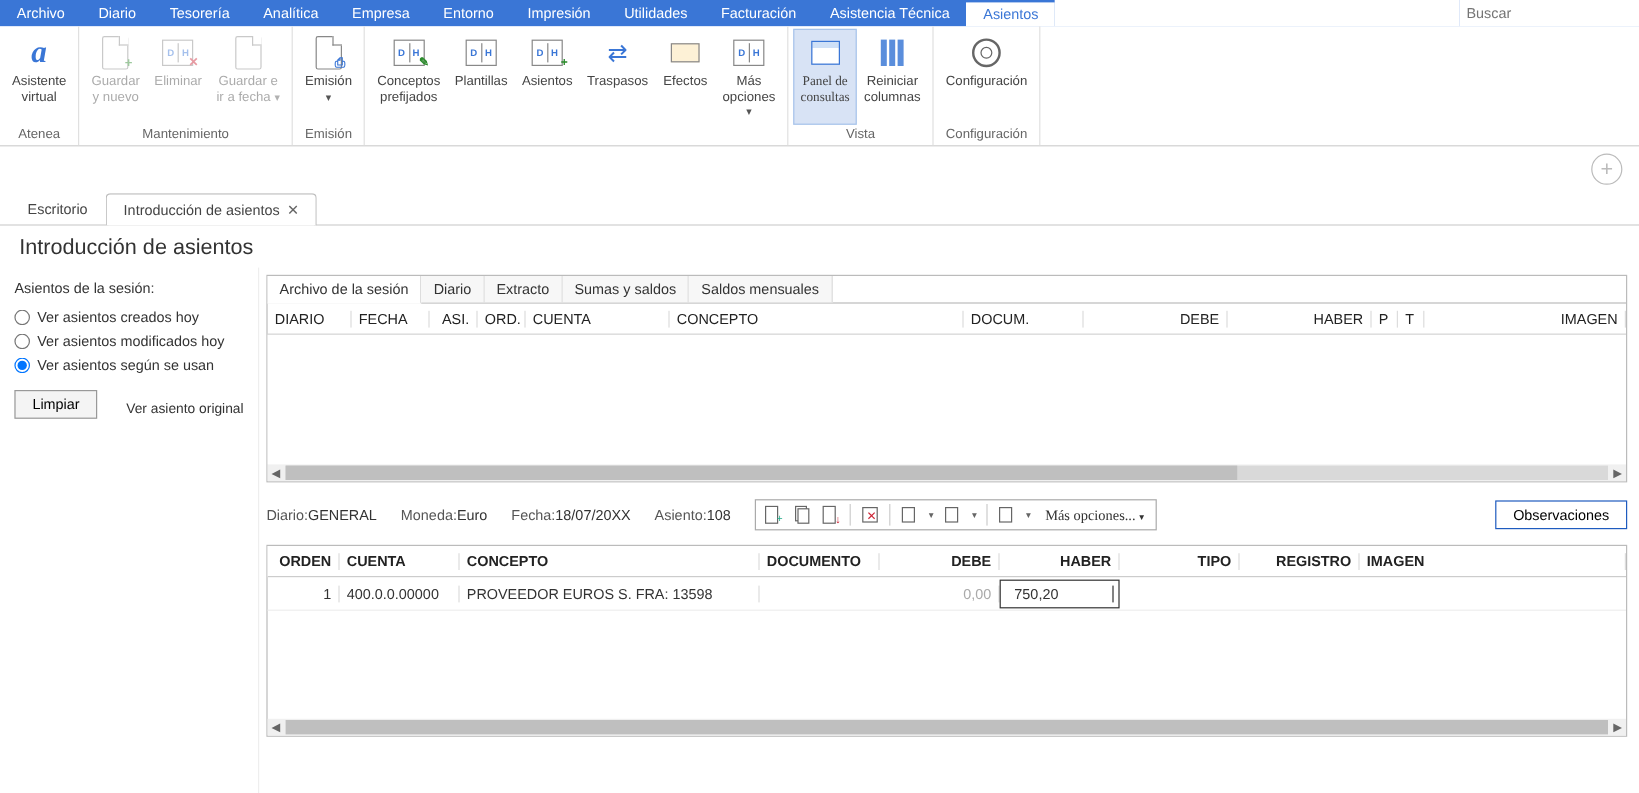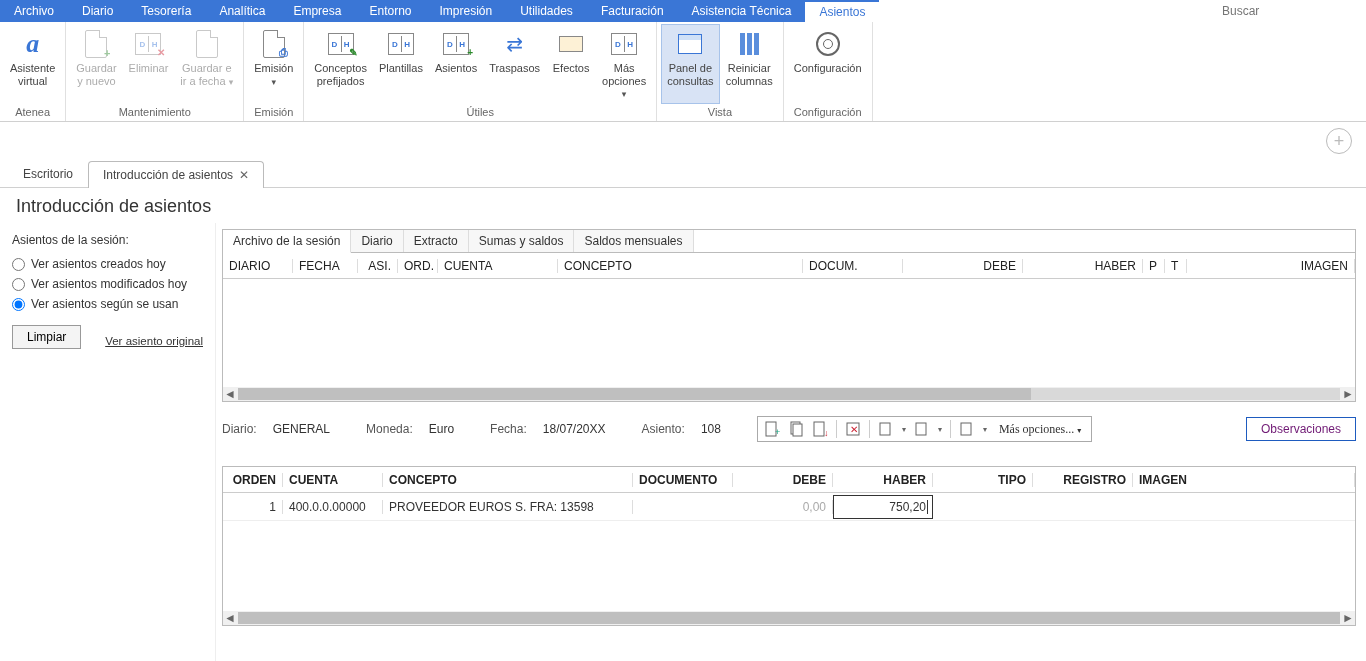--- a/index.html
+++ b/index.html
@@ -13,21 +13,21 @@
 .menubar .search-box { background: #fff; display: flex; align-items: center; padding: 0 6px; width: 150px; }
 .menubar .search-box input { border: none; outline: none; font-size: 12px; width: 100%; color: #666; }
 
 
 .ribbon { background: #fff; border-bottom: 1px solid #d0d0d0; height: 100px; display: flex; }
 .ribbon-group { border-right: 1px solid #e0e0e0; display: flex; flex-direction: column; padding: 2px 4px 0; }
 .ribbon-group-buttons { display: flex; flex: 1; }
 .ribbon-group-label { text-align: center; font-size: 11px; color: #666; padding: 2px 0 3px; }
 .ribbon-btn { display: flex; flex-direction: column; align-items: center; justify-content: flex-start; padding: 4px 6px 0; min-width: 50px; cursor: pointer; }
 .ribbon-btn.disabled { opacity: 0.45; cursor: default; }
-.ribbon-btn.active { background: #d8e3f5; border: 1px solid #a7c3ea; padding: 3px 5px 0; }
+.ribbon-btn.active { background: #d8e3f5; border: 1px solid #a7c3ea; padding: 3px 5px 0; font-family: Liberation Serif, serif; }
 .ribbon-btn .icon { width: 32px; height: 32px; display: flex; align-items: center; justify-content: center; margin-bottom: 2px; }
 .ribbon-btn .label { font-size: 11px; text-align: center; line-height: 1.15; color: #444; }
 .ribbon-btn .label .arrow { font-size: 9px; color: #555; }
 
 .icon-a { color: #3a76d6; font-size: 26px; font-style: italic; font-weight: bold; font-family: Georgia, serif; }
 .icon-doc { width: 22px; height: 28px; border: 1.5px solid #888; border-radius: 2px; position: relative; background: #fff; }
 .icon-doc::before { content: ""; position: absolute; top: -1px; right: -1px; width: 7px; height: 7px; background: #fff; border-left: 1.5px solid #888; border-bottom: 1.5px solid #888; }
 .icon-badge { position: absolute; bottom: -2px; right: -4px; font-size: 11px; font-weight: bold; }
 .icon-dh { width: 26px; height: 22px; border: 1.5px solid #888; display: flex; align-items: center; justify-content: center; font-size: 8px; font-weight: bold; color: #3a76d6; position: relative; }
 .icon-dh::after { content: ""; position: absolute; top: 2px; bottom: 2px; left: 50%; width: 1px; background: #888; }
@@ -45,57 +45,57 @@
 .tab.active { background: #fff; border-color: #bbb; position: relative; top: 1px; }
 .tab .close { margin-left: 6px; color: #666; }
 
 
 .content { display: flex; height: calc(661px - 22px - 100px - 38px - 28px); }
 .sidebar { width: 216px; padding: 10px 12px; border-right: 1px solid #eee; }
 .page-title { font-size: 18px; color: #333; margin: 8px 0 6px 16px; }
 .sidebar h4 { font-size: 12px; font-weight: normal; color: #333; margin-bottom: 10px; }
 .radio-row { display: flex; align-items: center; gap: 6px; margin: 6px 0; font-size: 12px; }
 .btn-small { border: 1px solid #999; background: #f4f4f4; padding: 4px 14px; font-size: 12px; cursor: pointer; margin-top: 8px; }
-.link-small { font-size: 11.5px; color: #333; text-decoration: underline; float: right; margin-top: 18px; cursor: pointer; }
+.link-small { font-size: 11.5px; color: #333; float: right; margin-top: 18px; cursor: pointer; }
 
 .main { flex: 1; padding: 6px 10px 0 6px; display: flex; flex-direction: column; }
 
 
 .panel { border: 1px solid #bbb; display: flex; flex-direction: column; }
 .panel-tabs { display: flex; border-bottom: 1px solid #bbb; }
 .panel-tab { padding: 4px 10px; font-size: 12px; border-right: 1px solid #ddd; cursor: pointer; background: #f7f7f7; }
 .panel-tab.active { background: #fff; font-weight: normal; border-bottom: 1px solid #fff; margin-bottom: -1px; }
 .grid-head { display: flex; border-bottom: 1px solid #ccc; height: 26px; align-items: center; }
 .grid-head .col { border-right: 1px solid #ddd; padding: 0 6px; font-size: 12px; color: #222; }
 .grid-body { height: 108px; background: #fff; }
 .scrollbar { background: #f0f0f0; height: 14px; display: flex; align-items: center; }
 .scrollbar .arrow { width: 14px; text-align: center; color: #666; cursor: pointer; }
 .scrollbar .track { flex: 1; height: 12px; background: #d9d9d9; margin: 0 1px; }
 .scrollbar .thumb { height: 12px; background: #bfbfbf; }
 
 
-.infobar { display: flex; align-items: center; gap: 16px; margin: 14px 0 22px; }
+.infobar { display: flex; align-items: center; gap: 0; margin: 14px 0 10px; }
 .infobar .lab { color: #555; }
 .infobar .val { font-weight: normal; margin-right: 20px; }
 .toolbar-small { border: 1px solid #aaa; height: 26px; display: flex; align-items: center; padding: 0 6px; gap: 8px; }
 .toolbar-small .ticon { width: 16px; height: 16px; cursor: pointer; display: inline-flex; }
 .toolbar-small .sep { width: 1px; height: 18px; background: #ccc; }
 .toolbar-small .more { font-size: 12px; color: #333; cursor: pointer; padding: 0 4px; font-family: Liberation Serif, serif; }
-.btn-outline { border: 1px solid #1e5bbf; color: #701a75; background: #fff; padding: 4px 14px; font-size: 12px; cursor: pointer; margin-left: auto; }
+.btn-outline { border: 1px solid #1e5bbf; color: #000000; background: #fff; padding: 4px 14px; font-size: 12px; cursor: pointer; margin-left: auto; }
 
 
 .entry-grid { border: 1px solid #bbb; margin-top: 2px; }
 .entry-head { display: flex; background: #fff; border-bottom: 1px solid #ccc; height: 26px; align-items: center; }
 .entry-head .col, .entry-row .cell { border-right: 1px solid #ddd; padding: 0 6px; font-size: 12px; }
 .entry-head .col { font-weight: bold; color: #222; }
 .entry-row { display: flex; height: 28px; align-items: center; border-bottom: 1px solid #eee; }
 .entry-row .cell { color: #333; }
 .cell.num { text-align: right; }
 .cell.dim { color: #aaa; text-align: right; }
-.cell.input-cell { border: 1px solid #333; height: 24px; display: flex; align-items: center; justify-content: flex-end; padding-right: 4px; }
+.cell.input-cell { border: 1px solid #333; height: 24px; display: flex; align-items: center; justify-content: flex-end; padding-right: 4px; gap: 44px; }
 .entry-body { height: 118px; }
 
 .doc-sub { position: absolute; bottom: -4px; right: -5px; font-size: 10px; }
 </style>
 </head>
 <body>
 
 <div class="menubar">
   <div class="menu-item">Archivo</div>
   <div class="menu-item">Diario</div>
@@ -216,21 +216,20 @@
       <div class="ribbon-btn">
         <div class="icon">
             <div class="icon-dh">
               <span style="position:absolute;left:3px">D</span>
               <span style="position:absolute;right:3px">H</span>
             </div>
           </div>
         <div class="label"><span>Más<br>opciones</span><br><span class="arrow">▾</span></div>
       </div>
     </div>
-    <div class="ribbon-group-label">Útiles</div>
   </div>
 
   <div class="ribbon-group">
     <div class="ribbon-group-buttons">
       <div class="ribbon-btn active">
         <div class="icon">
             <div style="width:24px;height:20px;border:1.5px solid #3a76d6;background:linear-gradient(#cfe0f7 30%,#fff 30%)"></div>
           </div>
         <div class="label">Panel de<br>consultas</div>
       </div>

